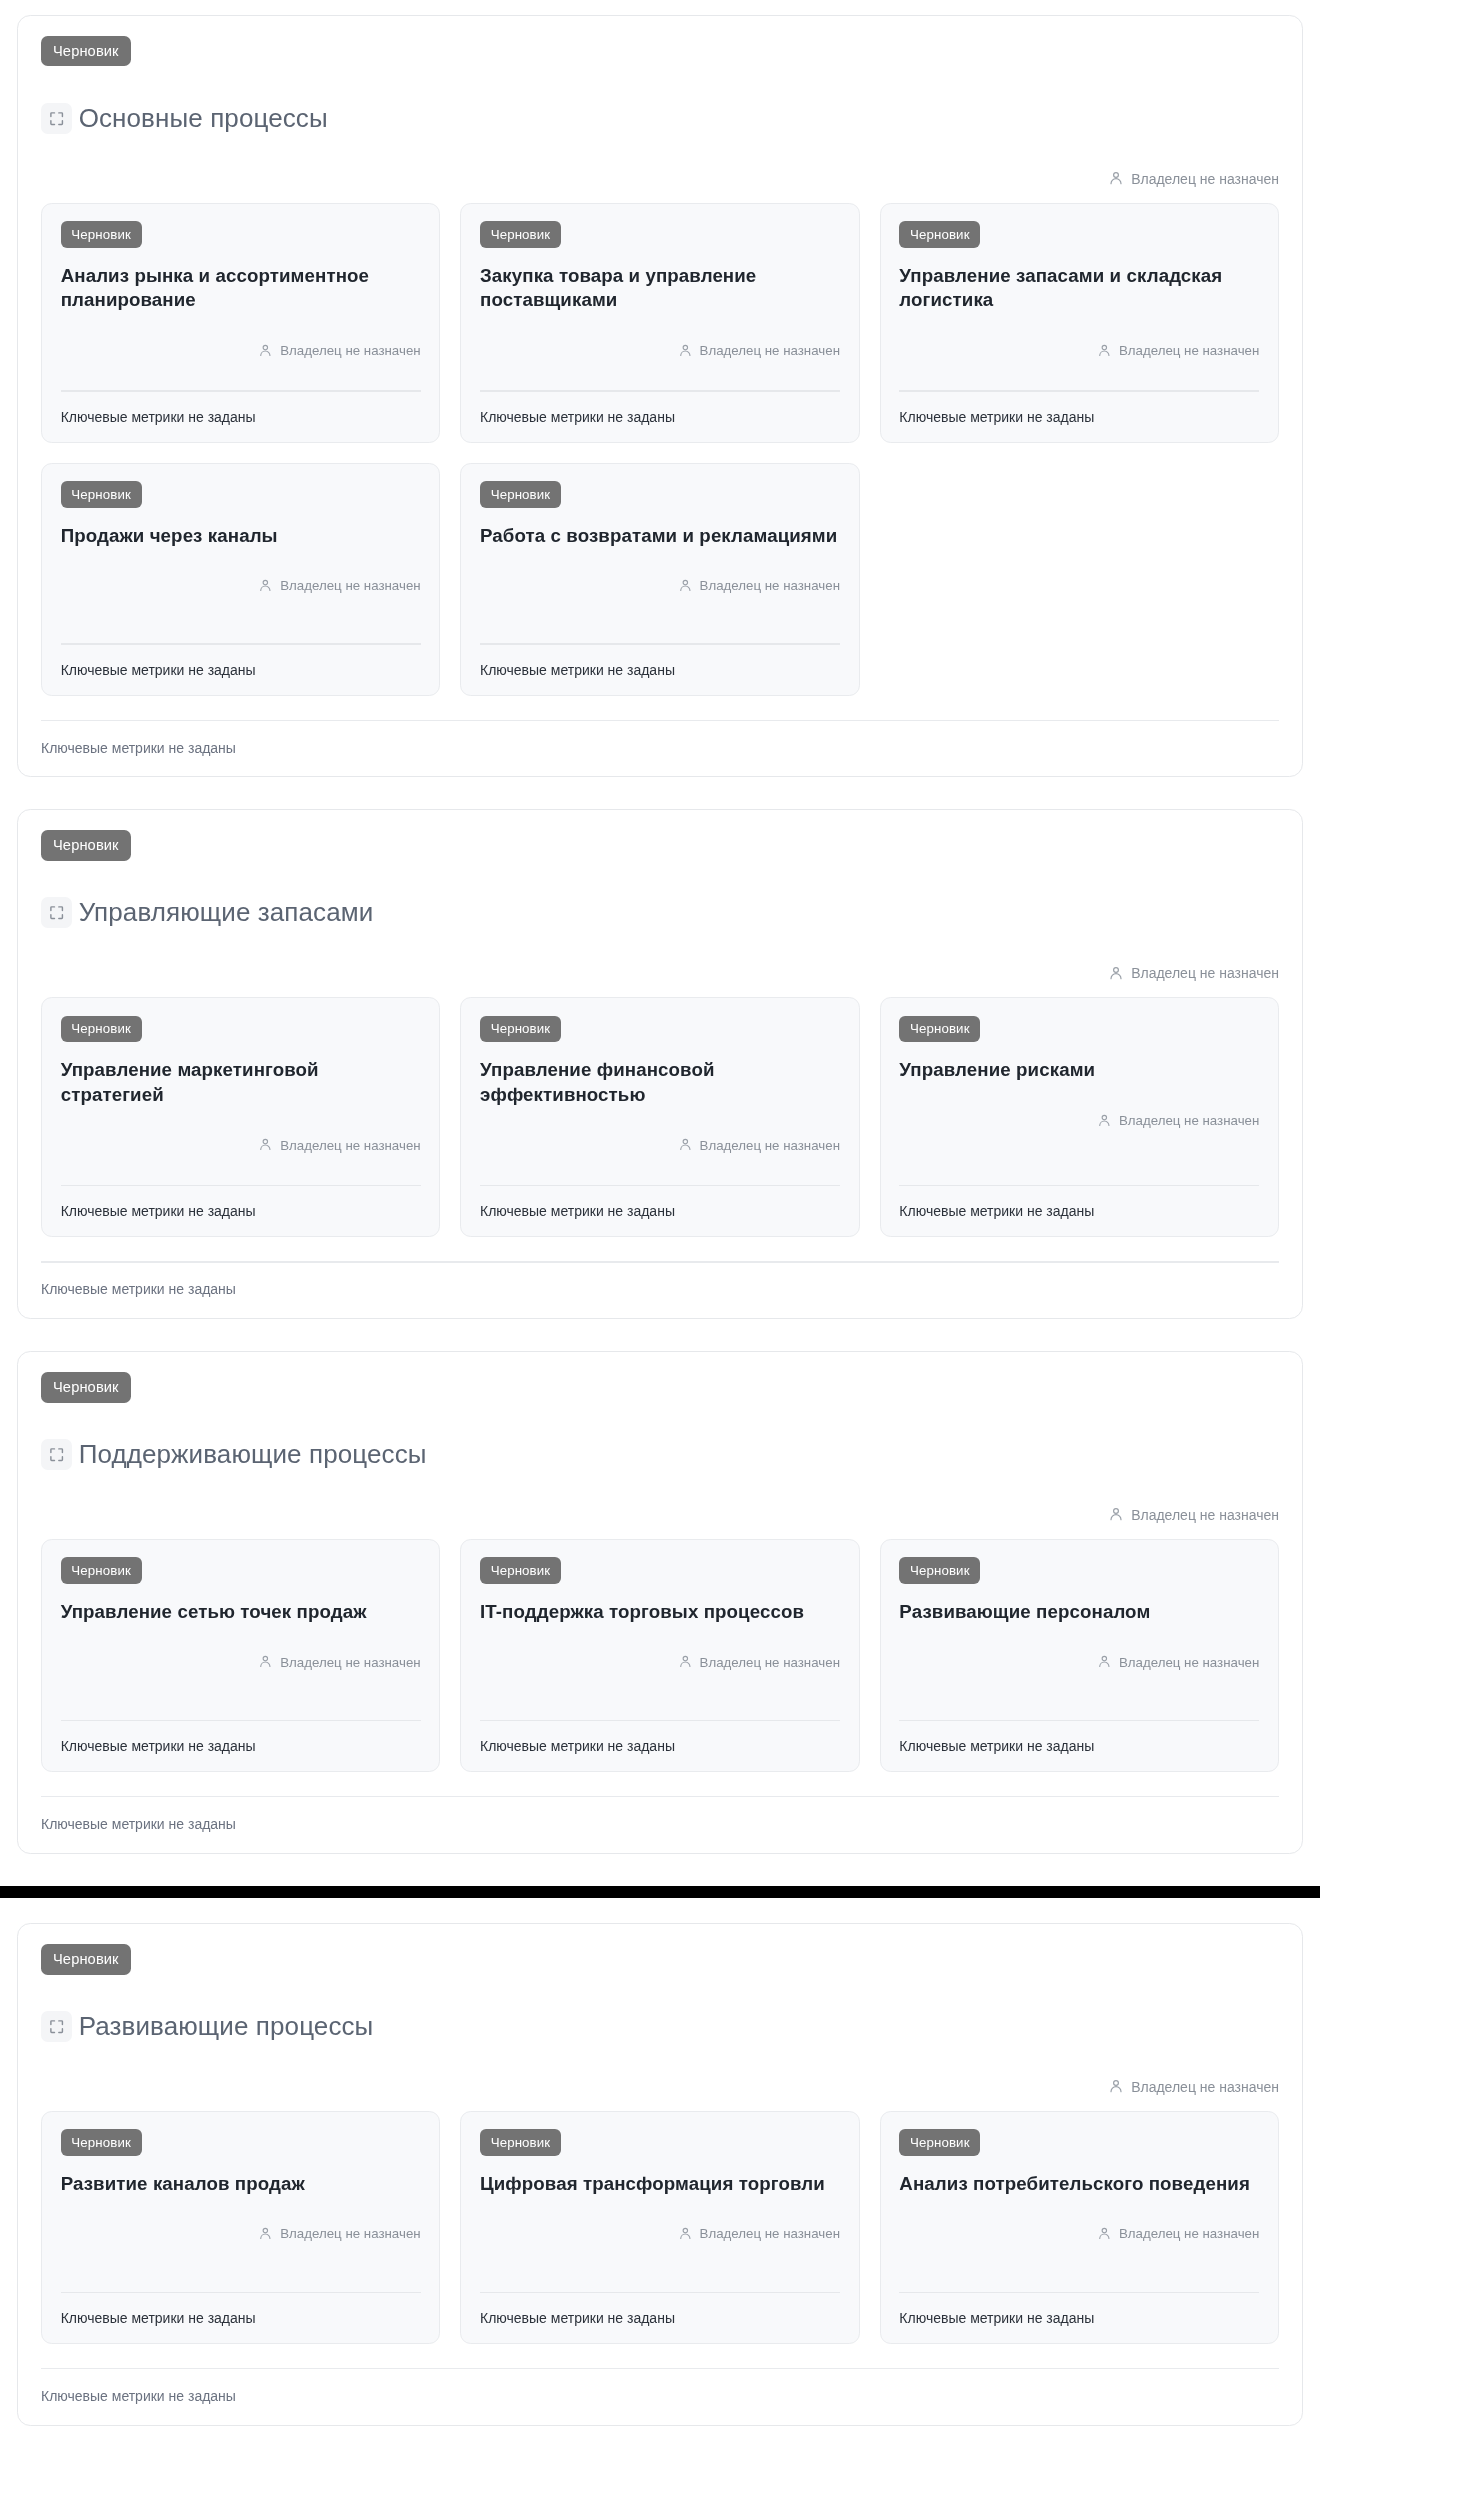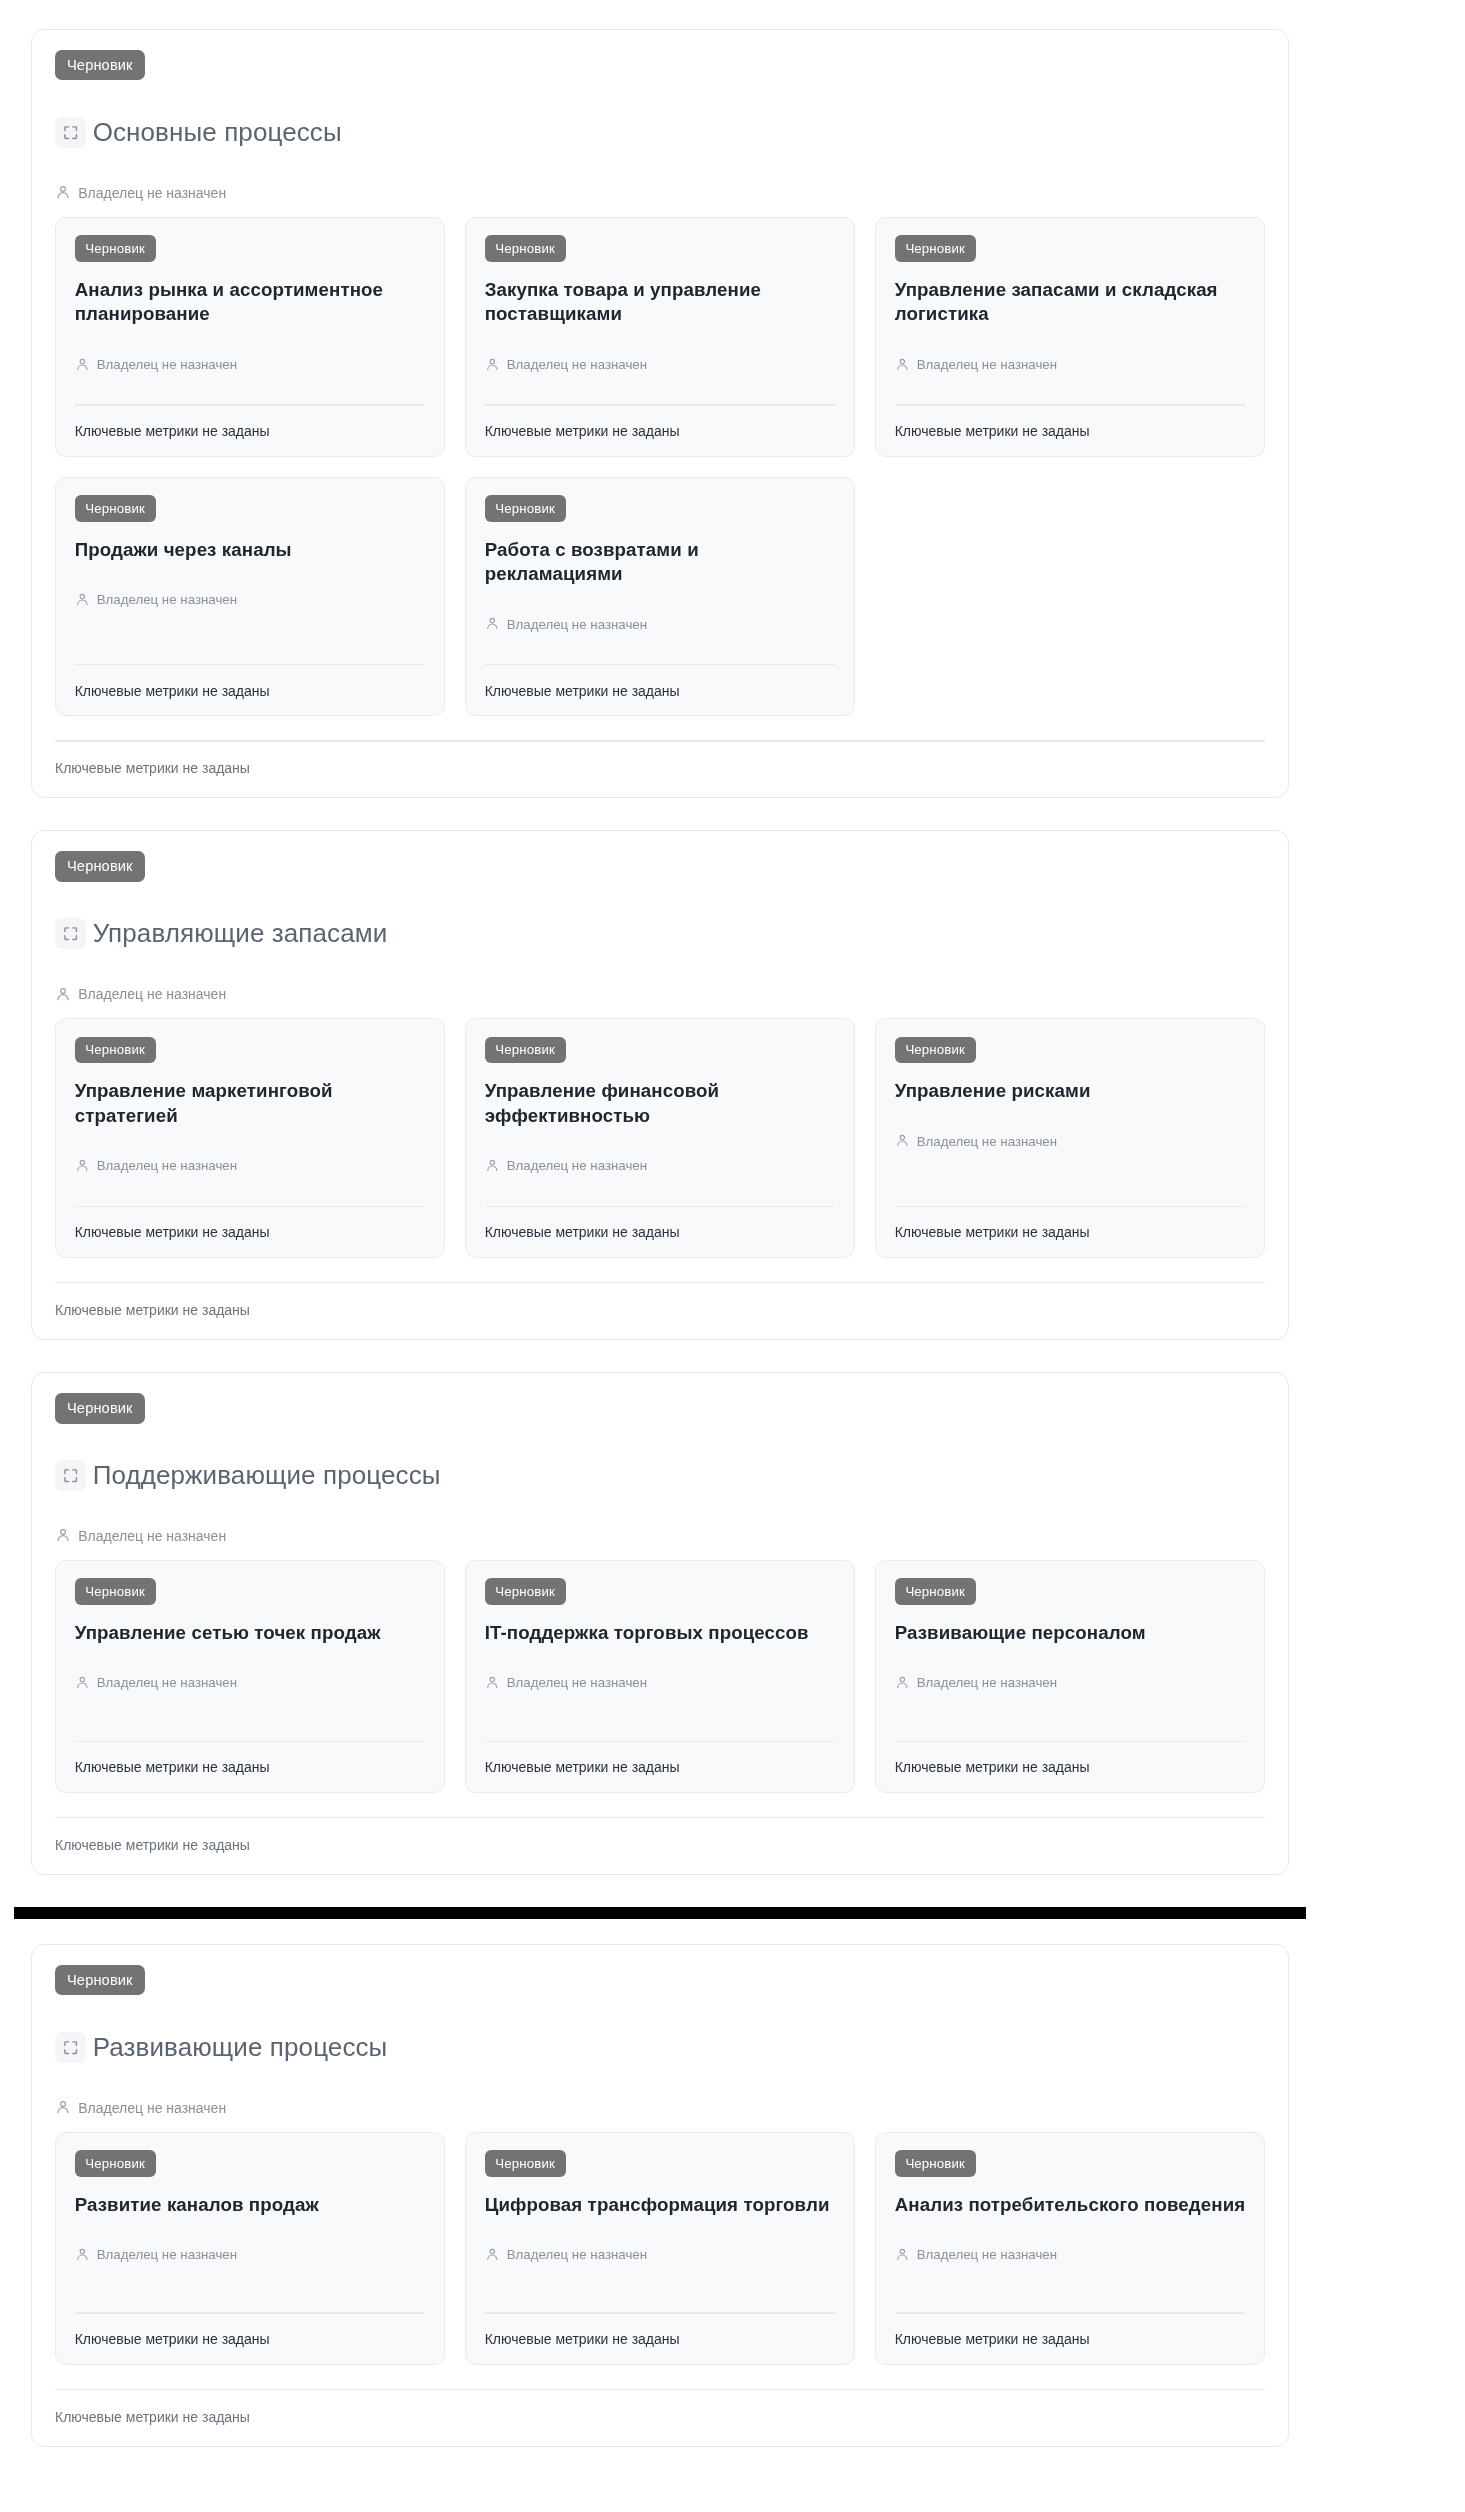--- a/index.html
+++ b/index.html
@@ -11,21 +11,21 @@
   body {
     width: 1466px;
     min-height: 2512px;
     font-family: "Liberation Sans", "DejaVu Sans", sans-serif;
     -webkit-font-smoothing: antialiased;
     color: #111827;
   }
   .page {
     width: 1320px;
     box-sizing: border-box;
-    padding: 14px;
+    padding: 0;
     border-radius: 6px;
   }
 
   
   .group {
     box-sizing: border-box;
     margin: 0 17.3px 32px 17.3px;
     background: #ffffff;
     border: 1.3px solid #e6e8eb;
     border-radius: 13.3px;
@@ -71,20 +71,21 @@
     line-height: 1.2;
     letter-spacing: 0.1px;
   }
 
   
   .owner-row {
     display: flex;
     align-items: center;
     gap: 7.3px;
     margin-top: 13.3px;
+    justify-content: flex-end;
   }
   .owner-row.group-owner { margin-top: 14.7px; margin-bottom: 14.7px; }
   .owner-icon { flex: 0 0 auto; display: block; }
   .owner-text {
     font-size: 14px;
     color: #8a9099;
     line-height: 1.2;
   }
 
   

